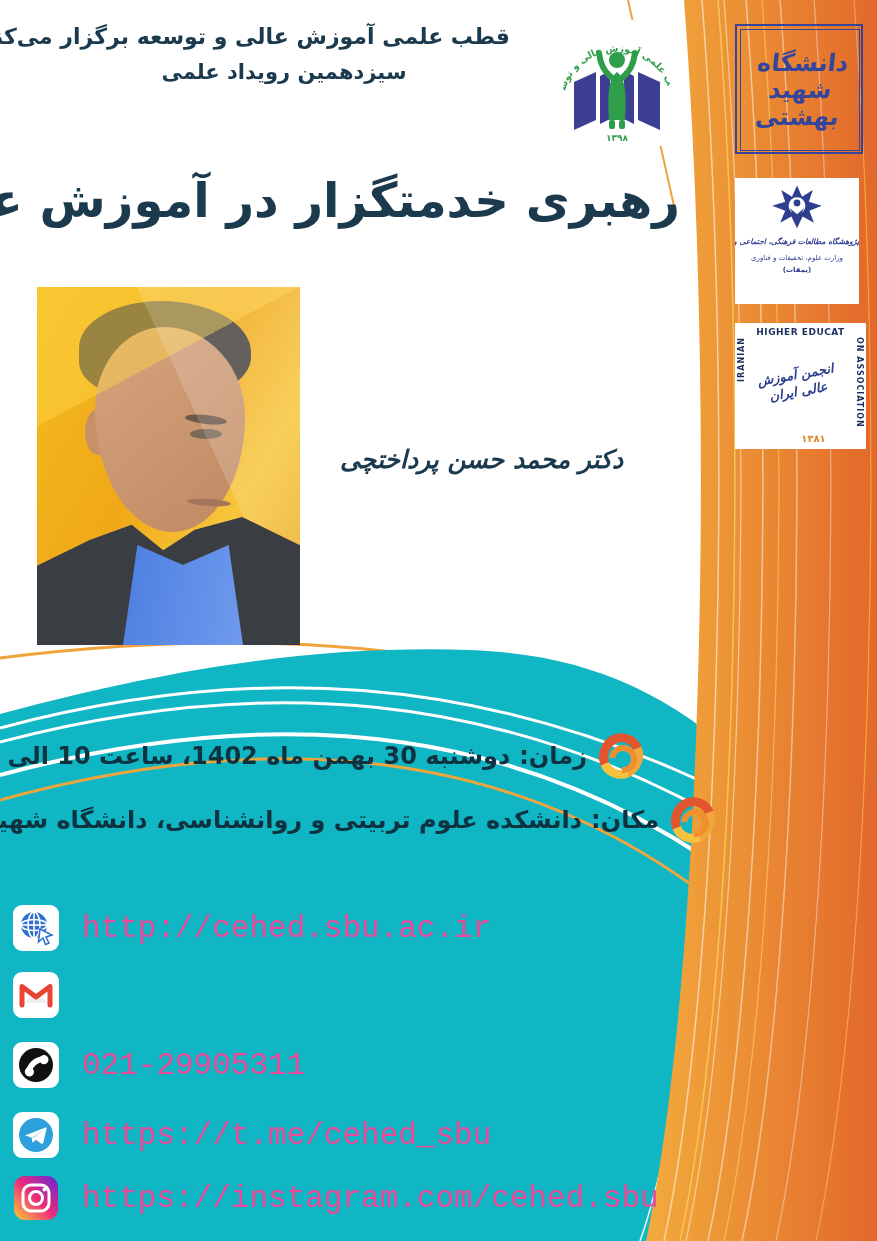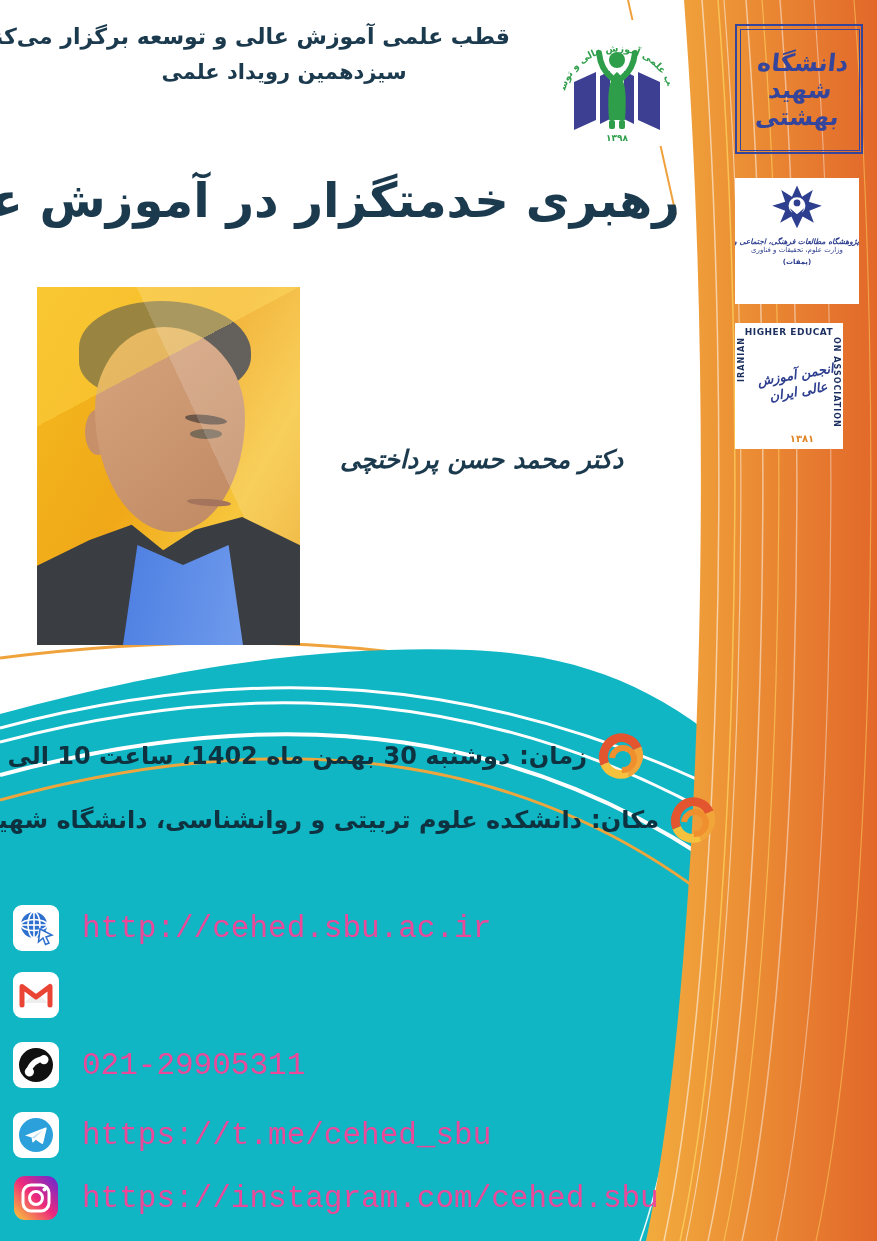--- a/index.html
+++ b/index.html
@@ -57,24 +57,24 @@
   .ctext{font-family:Liberation Mono, monospace;font-size:31px;color:#ec4899;white-space:nowrap;}
 
   
   .sbu-card{position:absolute;left:735px;top:24px;width:118px;height:120px;border:2px solid #36459c;padding:3px;z-index:4;}
   .sbu-inner{width:100%;height:100%;border:1px solid #36459c;display:flex;align-items:center;justify-content:center;}
   .sbu-text{color:#36459c;font-weight:800;font-size:24px;text-align:center;line-height:1.12;direction:rtl;transform:skewX(-6deg);}
 
   .inst-card{position:absolute;left:735px;top:178px;width:124px;height:126px;background:#fff;text-align:center;
              color:#2e3f8f;overflow:hidden;z-index:4;}
   .inst-l1{font-size:7.5px;font-weight:700;white-space:nowrap;margin-top:1px;direction:rtl;font-style:italic;}
-  .inst-l2{font-size:7px;margin-top:0;direction:rtl;}
+  .inst-l2{font-size:7px;margin-top:8px;direction:rtl;}
   .inst-l3{font-size:7px;font-weight:700;margin-top:4px;direction:rtl;}
 
-  .ihea-card{position:absolute;left:735px;top:323px;width:108px;height:126px;background:#fff;z-index:4;overflow:hidden;}
+  .ihea-card{position:absolute;left:735px;top:323px;width:131px;height:126px;background:#fff;z-index:4;overflow:hidden;}
   .ihea-top{position:absolute;top:4px;left:0;width:100%;text-align:center;font-size:9px;font-weight:700;
             letter-spacing:.5px;color:#1c2f5e;}
   .ihea-side{position:absolute;font-size:8px;font-weight:700;color:#1c2f5e;letter-spacing:1px;writing-mode:vertical-rl;}
   .ihea-left{left:2px;top:14px;transform:rotate(180deg);}
   .ihea-right{right:2px;top:14px;}
   .ihea-fa{position:absolute;left:14px;top:44px;width:96px;text-align:center;color:#2e3f8f;font-size:13px;
            font-weight:800;font-style:italic;direction:rtl;transform:rotate(-10deg);line-height:1.3;}
   .ihea-year{position:absolute;bottom:5px;left:0;width:100%;text-align:center;color:#e2862a;font-size:10px;font-weight:800;padding-left:13px;}
 
   .cehed-card{position:absolute;left:550px;top:20px;width:134px;height:126px;background:#fff;z-index:4;}

